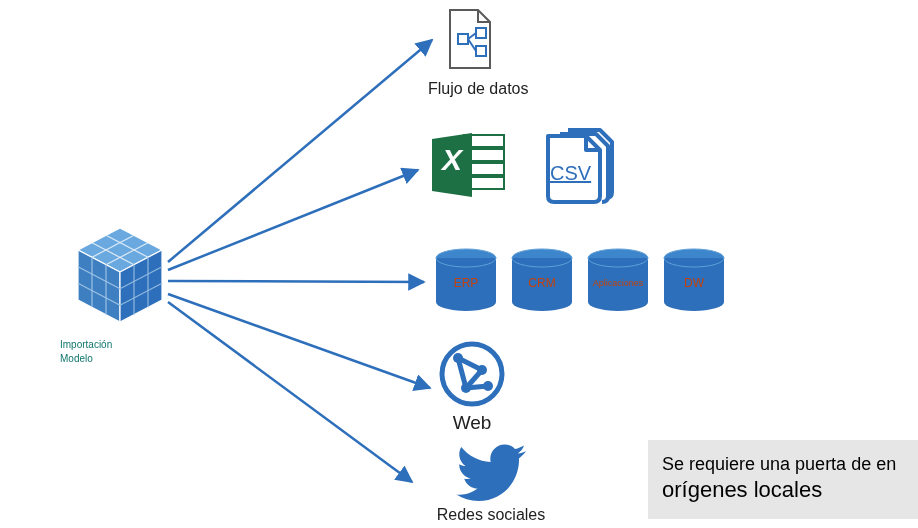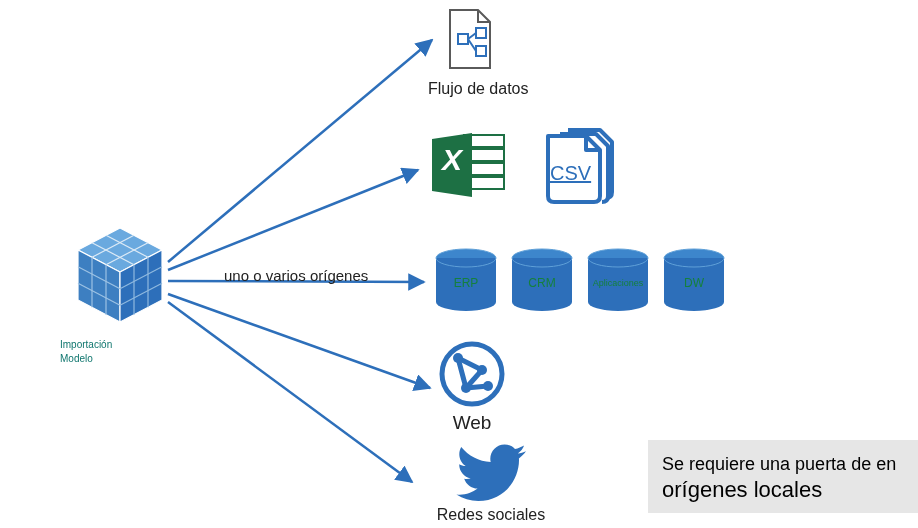--- a/index.html
+++ b/index.html
@@ -13,27 +13,27 @@
   }
   .abs { position: absolute; }
   .cube-label { font-size: 10px; color: #0f766e; line-height: 1.35; }
   .edge-label { font-size: 15px; color: #222; line-height: 1.6; }
   .db { width: 68px; text-align: center; }
   .db svg { display: block; }
   .db-text {
     position: absolute;
     width: 68px;
     text-align: center;
-    color: #15803d;
+    color: #c2410c;
     font-size: 12px;
     top: 28px;
   }
   .note-box {
     background: #e6e6e6;
-    padding: 14px 16px 10px 14px;
+    padding: 14px 16px 16px 14px;
     color: #000;
   }
   .note-line1 { font-size: 18px; }
   .note-line2 { font-size: 22px; margin-top: 2px; }
   .target-label { font-size: 16px; color: #222; text-align: center; }
   svg { overflow: visible; }
 </style>
 </head>
 <body>
 
@@ -85,21 +85,20 @@
       </g>
     </g>
   </svg>
 </div>
 <div class="abs cube-label" style="left:60px; top:338px;">
   <div>Importación</div>
   <div>Modelo</div>
 </div>
 
 <div class="abs edge-label" style="left:224px; top:264px;">
-  <div>uno o varios orígenes</div>
 </div>
 
 <div class="abs" style="left:444px; top:6px;">
   <svg width="60" height="70" viewBox="0 0 60 70">
     <g fill="none" stroke="#5a5a5a" stroke-width="2">
 
       <path d="M6 4 H34 L46 16 V62 H6 Z"></path>
       <path d="M34 4 V16 H46"></path>
     </g>
     <g fill="none" stroke="#2d6fba" stroke-width="2">

